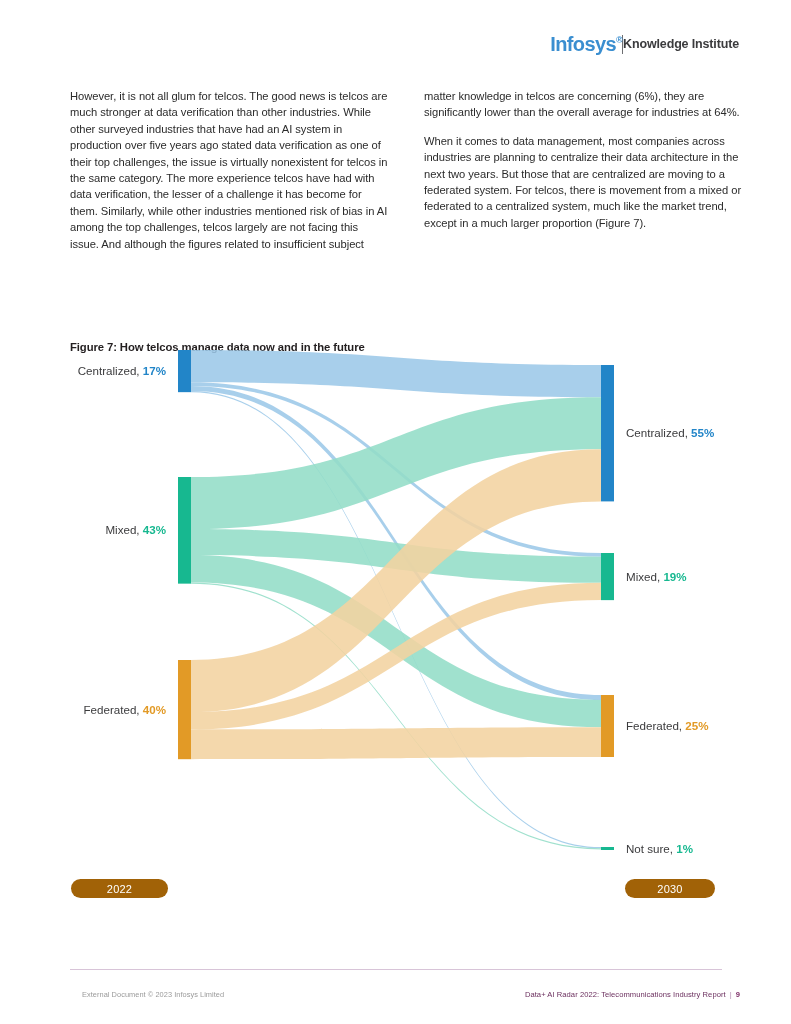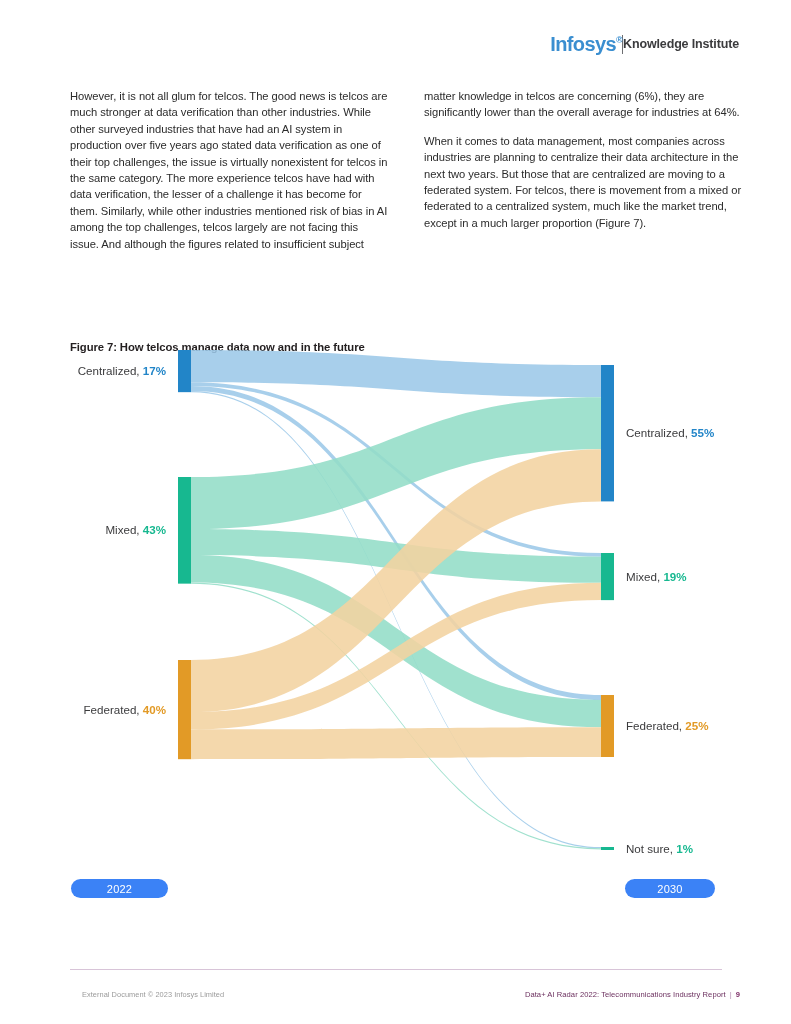--- a/index.html
+++ b/index.html
@@ -58,21 +58,21 @@
   .node-label{
     font-family:"Liberation Sans", sans-serif;
     font-size:11.6px;
     fill:#3b3b3d;
   }
   .node-label .val{font-weight:700;}
 
   
   .pill{
     position:absolute;
-    height:19px;border-radius:9.5px;background:#3b82f6;
+    height:19px;border-radius:9.5px;background:#a16207;
     color:#ffffff;font-size:11px;
     display:flex;align-items:center;justify-content:center;
     letter-spacing:0.2px;
   }
   #pill-2022{left:71px;top:879px;width:97px;}
   #pill-2024{left:625px;top:879px;width:90px;}
 
   
   .foot-rule{
     position:absolute;left:70px;top:969px;width:652px;height:1px;

